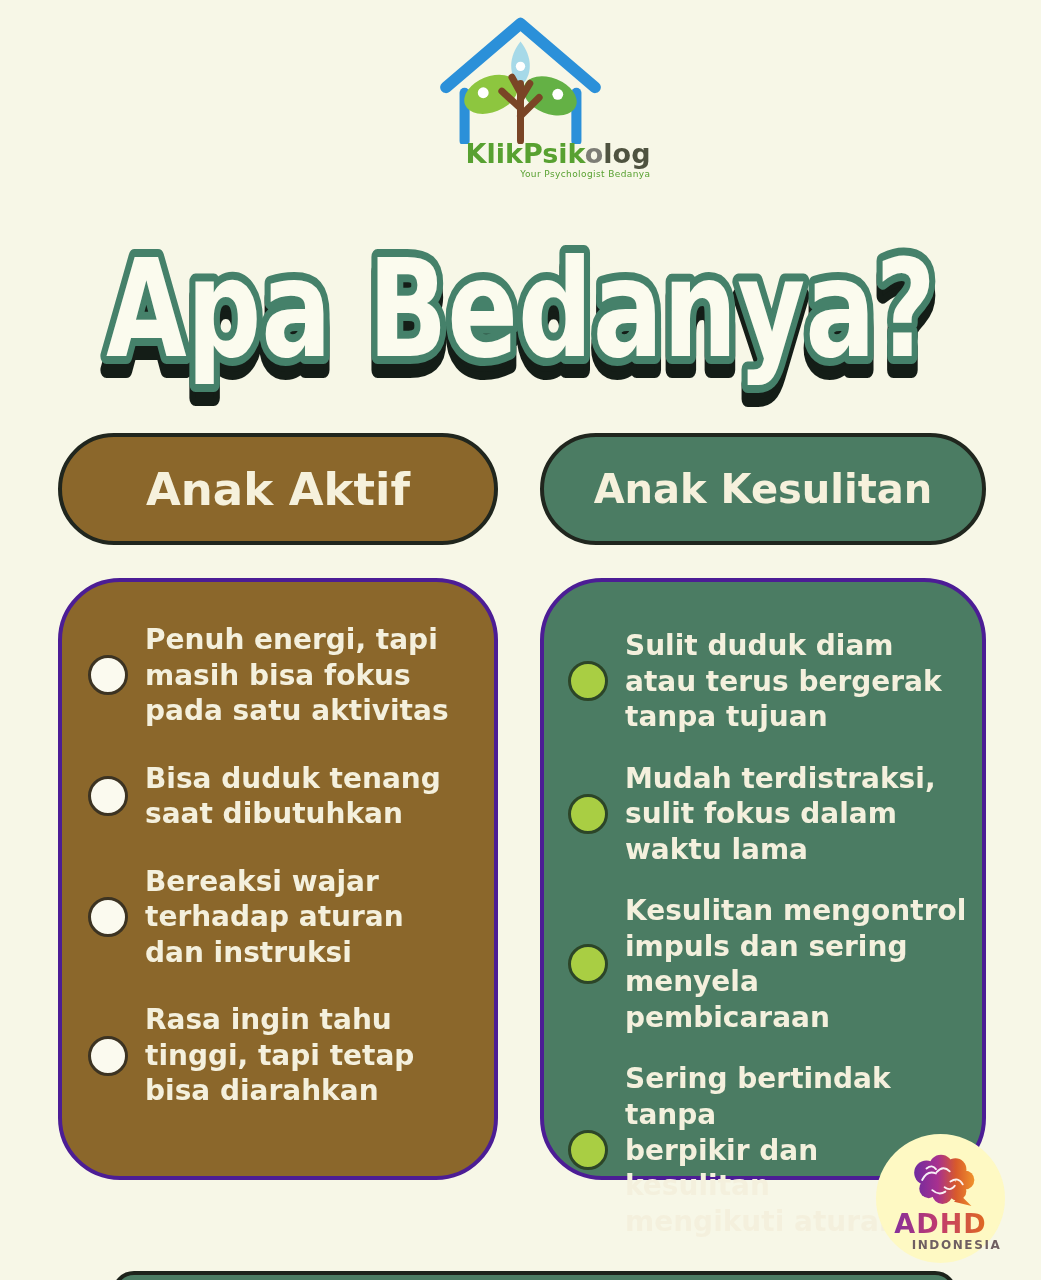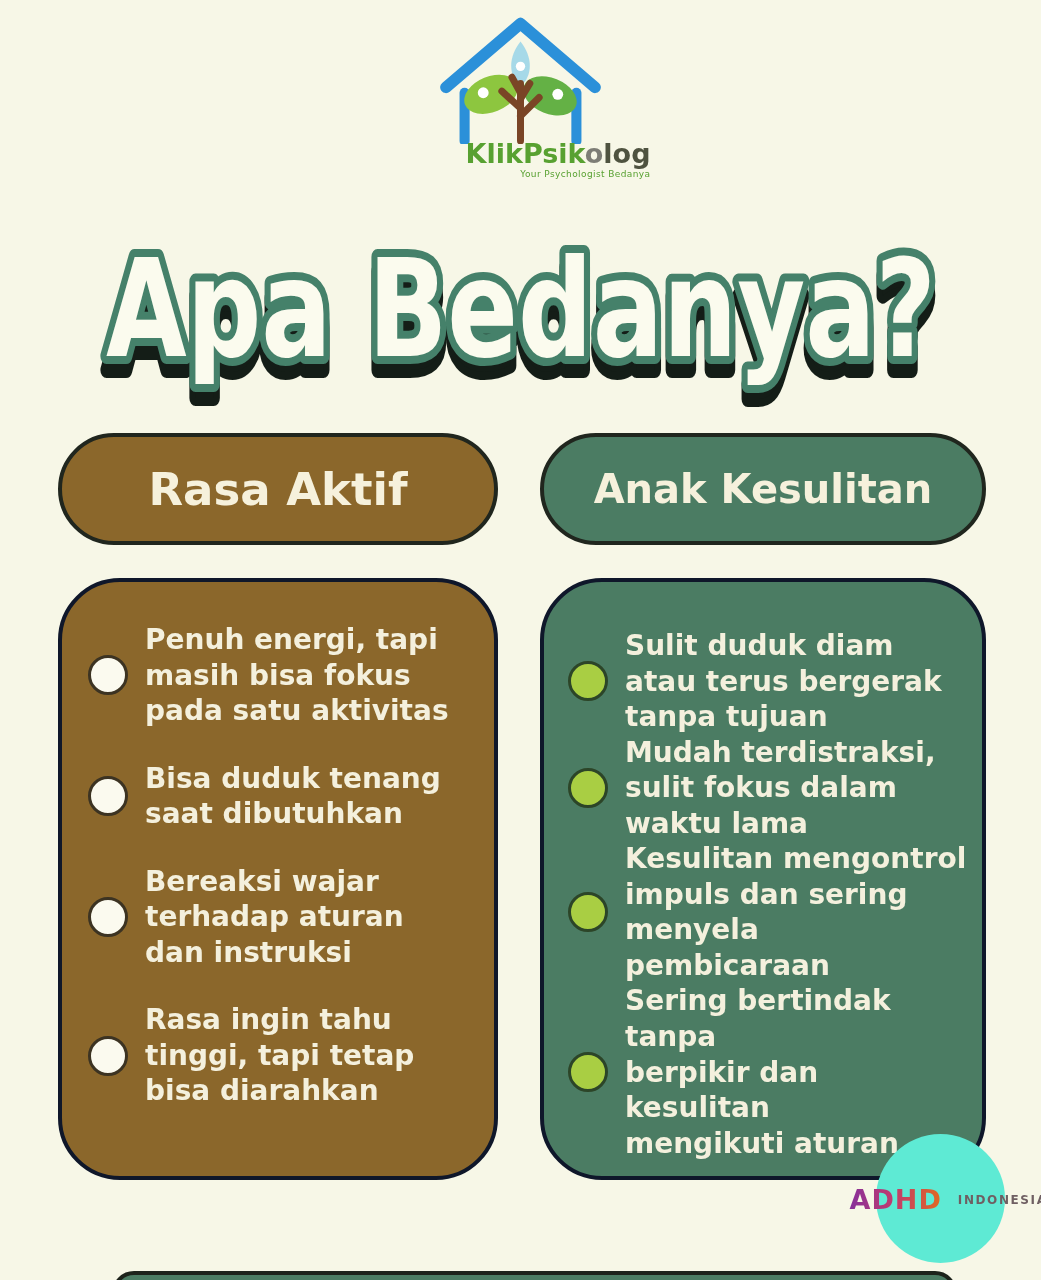--- a/index.html
+++ b/index.html
@@ -30,38 +30,38 @@
   
   .pill { position:absolute; top:433px; height:112px; box-sizing:border-box;
           border:4px solid #20261e; border-radius:58px;
           display:flex; align-items:center; justify-content:center;
           color:#f6f1dc; font-weight:bold; }
   .pill-left  { left:58px;  width:440px; background:#8b672b; font-size:45px; }
   .pill-right { left:540px; width:446px; background:#4b7c63; font-size:40px; }
 
   
   .card { position:absolute; top:578px; height:602px; box-sizing:border-box;
-          border:4px solid #0f172a; border-radius:62px;
+          border:4px solid #4c1d95; border-radius:62px;
           display:flex; flex-direction:column; }
   .card-left  { left:58px;  width:440px; background:#8b672b;
                 padding:40px 16px 28px 26px; gap:32px; }
   .card-right { left:540px; width:446px; background:#4b7c63;
-                padding:46px 14px 28px 24px; }
+                padding:46px 14px 28px 24px; gap:26px; }
 
   .item { display:flex; align-items:center; gap:17px; }
   .dot  { flex:0 0 auto; width:40px; height:40px; border-radius:50%; box-sizing:border-box; }
   .card-left  .dot { background:#fbfaef; border:3px solid #3c3322; }
   .card-right .dot { background:#a9ce43; border:3px solid #2c4528; }
   .txt { color:#f4f0dd; font-weight:bold; font-size:28px; line-height:1.27;
          white-space:pre-line; }
 
   
   .badge { position:absolute; left:876px; top:1134px; width:129px; height:129px;
-           background:#5eead4; border-radius:50%; z-index:5;
-           display:flex; flex-direction:row; align-items:center; justify-content:center; }
+           background:#fef9c3; border-radius:50%; z-index:5;
+           display:flex; flex-direction:column; align-items:center; justify-content:center; }
   .badge .brain-svg { width:78px; height:58px; margin-top:4px; }
   .adhd { font-size:27px; font-weight:bold; line-height:1; letter-spacing:1px;
           color:#b0407d; margin-top:1px; }
   @supports (-webkit-background-clip: text) {
     .adhd { background:linear-gradient(90deg,#86309b 0%, #c13b6e 48%, #e06a1f 100%);
             -webkit-background-clip:text; background-clip:text; color:transparent; }
   }
   .indonesia { font-size:12px; font-weight:bold; color:#6f5f62; letter-spacing:1.6px;
                line-height:1; margin-top:2px; transform:translateX(16px); }
 
@@ -105,21 +105,21 @@
 <div class="title-wrap">
   <svg class="title-svg" viewBox="0 0 920 200">
 
     <text x="460" y="158" text-anchor="middle" textLength="830" lengthAdjust="spacingAndGlyphs" fill="#141d17" stroke="#141d17" stroke-width="16" paint-order="stroke">Apa Bedanya?</text>
 
     <text x="460" y="144" text-anchor="middle" textLength="830" lengthAdjust="spacingAndGlyphs" fill="#fbfbee" stroke="#45816a" stroke-width="16" paint-order="stroke">Apa Bedanya?</text>
   </svg>
 </div>
 
 <div class="pill pill-left">
-  <span>Rasa Aktif</span>
+  <span>Anak Aktif</span>
 </div>
 <div class="pill pill-right">
   <span>Anak Kesulitan</span>
 </div>
 
 <div class="card card-left">
   <div class="item">
     <span class="dot"></span>
     <span class="txt">Penuh energi, tapi
 masih bisa fokus

